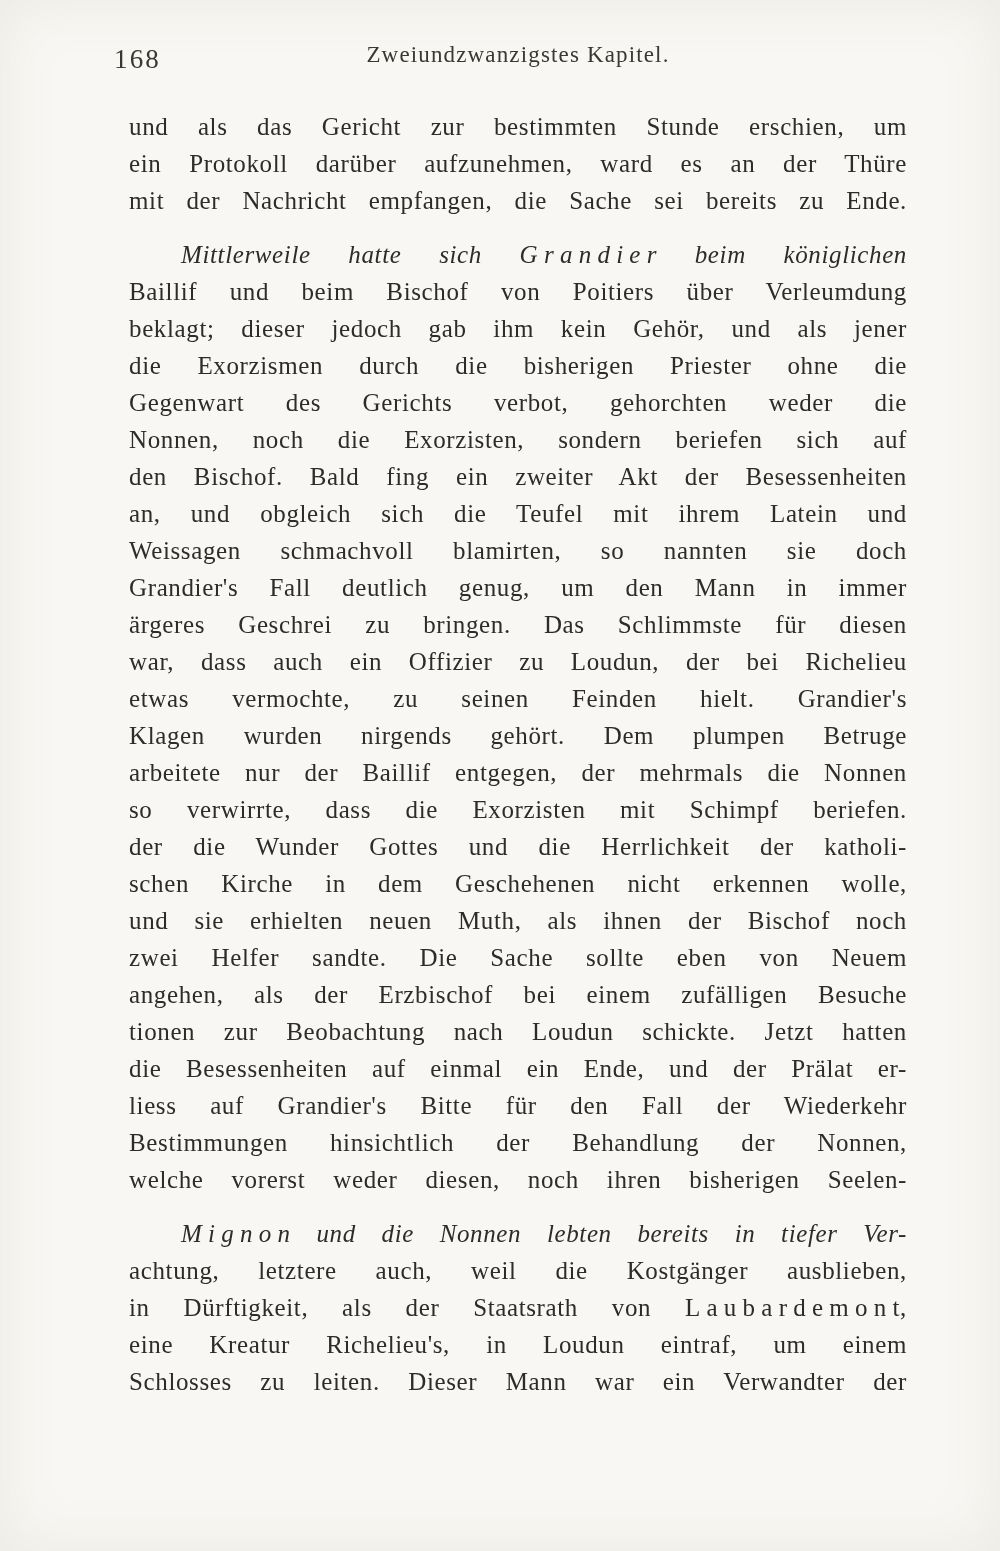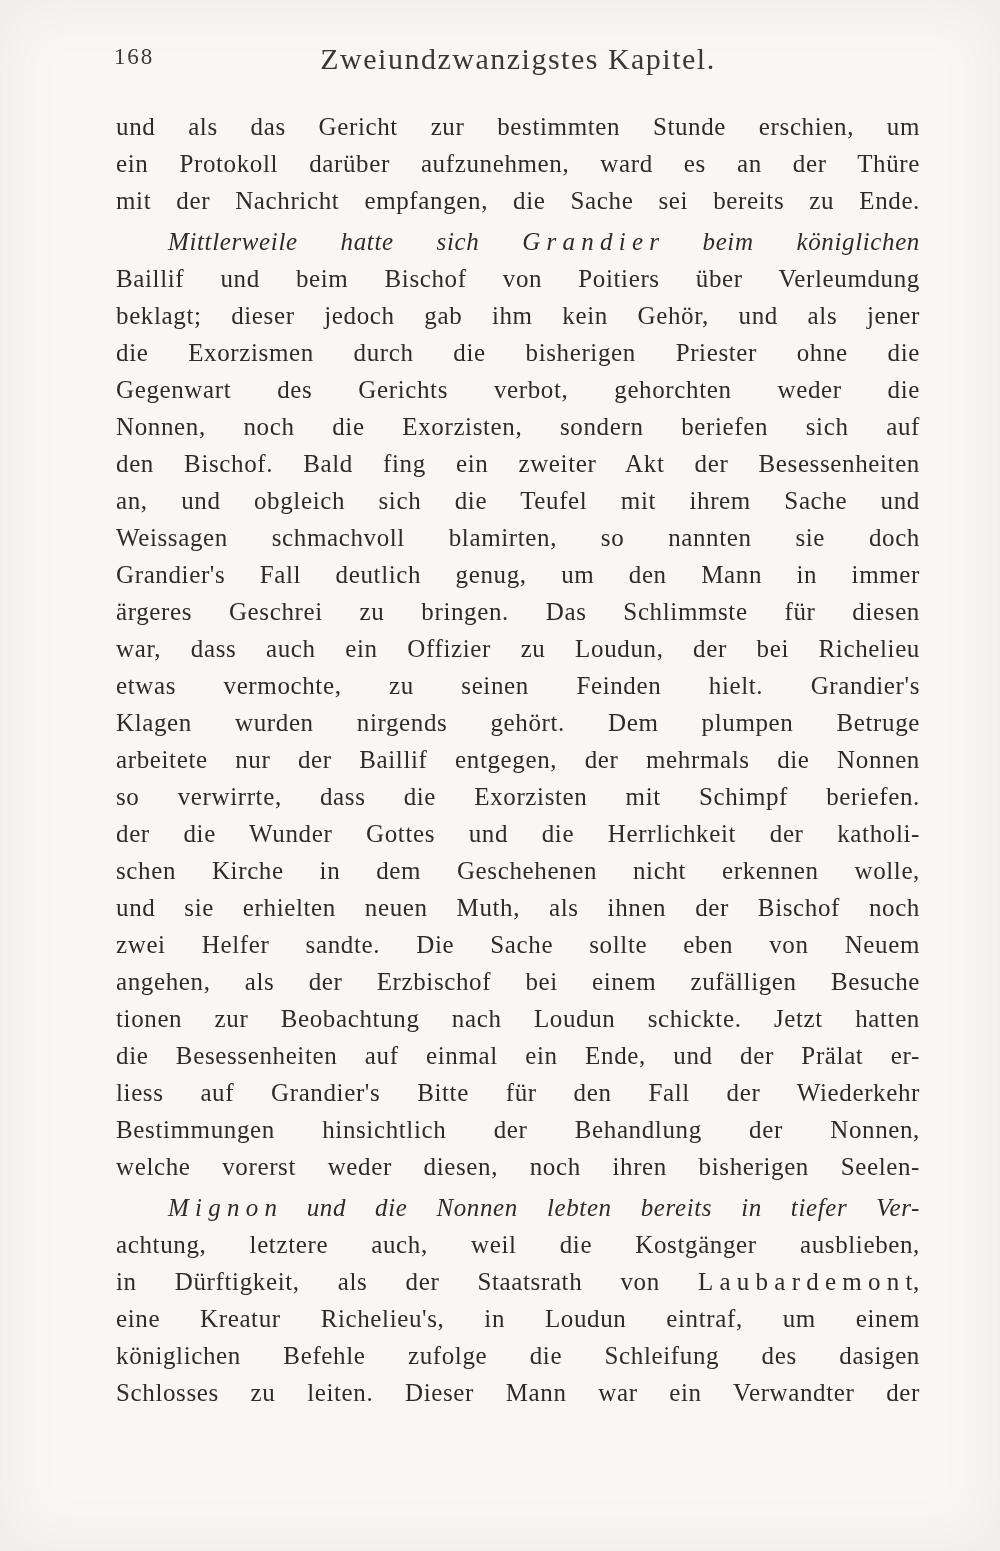--- a/index.html
+++ b/index.html
@@ -21,36 +21,36 @@
     box-shadow: inset 0 0 60px rgba(120,115,105,0.10);
   }
   .page-header {
     position: relative;
     height: 30px;
   }
   .page-number {
     position: absolute;
     left: 2px;
     top: 2px;
-    font-size: 23px;
+    font-size: 27px;
     letter-spacing: 0.08em;
     color: #3a3833;
   }
   .header-title {
     display: block;
     text-align: center;
-    font-size: 30px;
+    font-size: 23px;
     letter-spacing: 0.05em;
     color: #3a3833;
   }
   .text-block {
     margin-top: 36px;
   }
   .para {
-    margin: 4px;
+    margin: 17px;
   }
   .line {
     height: 37px;
     line-height: 37px;
     font-size: 25px;
     letter-spacing: 0.025em;
     text-align: justify;
     text-align-last: justify;
     white-space: nowrap;
     color: #2e2c28;
@@ -78,21 +78,21 @@
         <div class="line">mit der Nachricht empfangen, die Sache sei bereits zu Ende.</div>
       </div>
       <div class="para indent">
         <div class="line">Mittlerweile hatte sich G r a n d i e r beim königlichen</div>
         <div class="line">Baillif und beim Bischof von Poitiers über Verleumdung</div>
         <div class="line">beklagt; dieser jedoch gab ihm kein Gehör, und als jener</div>
         <div class="line">die Exorzismen durch die bisherigen Priester ohne die</div>
         <div class="line">Gegenwart des Gerichts verbot, gehorchten weder die</div>
         <div class="line">Nonnen, noch die Exorzisten, sondern beriefen sich auf</div>
         <div class="line">den Bischof. Bald fing ein zweiter Akt der Besessenheiten</div>
-        <div class="line">an, und obgleich sich die Teufel mit ihrem Sache und</div>
+        <div class="line">an, und obgleich sich die Teufel mit ihrem Latein und</div>
         <div class="line">Weissagen schmachvoll blamirten, so nannten sie doch</div>
         <div class="line">Grandier's Fall deutlich genug, um den Mann in immer</div>
         <div class="line">ärgeres Geschrei zu bringen.  Das Schlimmste für diesen</div>
         <div class="line">war, dass auch ein Offizier zu Loudun, der bei Richelieu</div>
         <div class="line">etwas vermochte, zu seinen Feinden hielt.  Grandier's</div>
         <div class="line">Klagen wurden nirgends gehört.  Dem plumpen Betruge</div>
         <div class="line">arbeitete nur der Baillif entgegen, der mehrmals die Nonnen</div>
         <div class="line">so verwirrte, dass die Exorzisten mit Schimpf beriefen.</div>
         <div class="line">der die Wunder Gottes und die Herrlichkeit der katholi-</div>
         <div class="line">schen Kirche in dem Geschehenen nicht erkennen wolle,</div>
@@ -103,17 +103,16 @@
         <div class="line">die Besessenheiten auf einmal ein Ende, und der Prälat er-</div>
         <div class="line">liess auf Grandier's Bitte für den Fall der Wiederkehr</div>
         <div class="line">Bestimmungen hinsichtlich der Behandlung der Nonnen,</div>
         <div class="line">welche vorerst weder diesen, noch ihren bisherigen Seelen-</div>
       </div>
       <div class="para indent">
         <div class="line">M i g n o n und die Nonnen lebten bereits in tiefer Ver-</div>
         <div class="line">achtung, letztere auch, weil die Kostgänger ausblieben,</div>
         <div class="line">in Dürftigkeit, als der Staatsrath von L a u b a r d e m o n t,</div>
         <div class="line">eine Kreatur Richelieu's, in Loudun eintraf, um einem</div>
-        <div class="line">königlichen Befehle zufolge die Schleifung des dasigen</div>
         <div class="line">Schlosses zu leiten.  Dieser Mann war ein Verwandter der</div>
       </div>
     </div>
 </div>
 
 </body></html>

